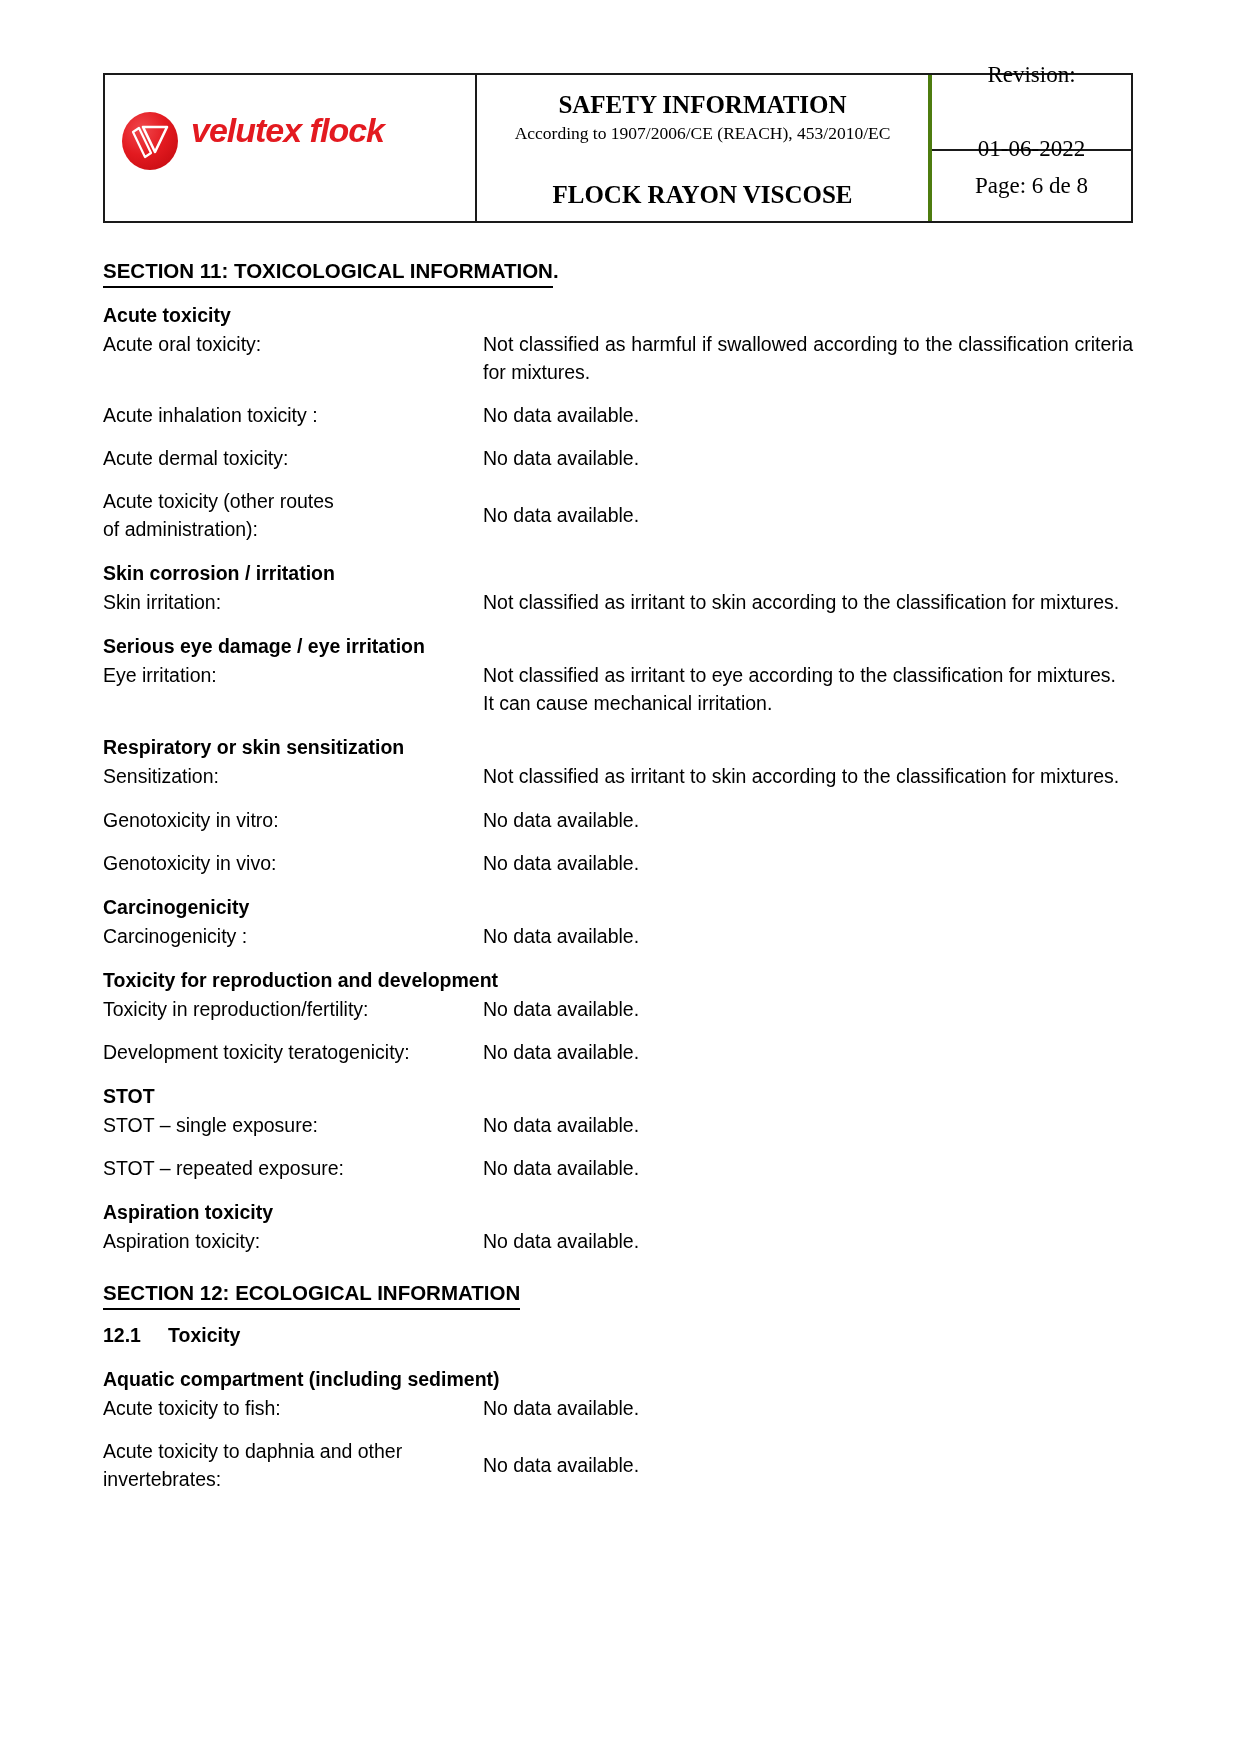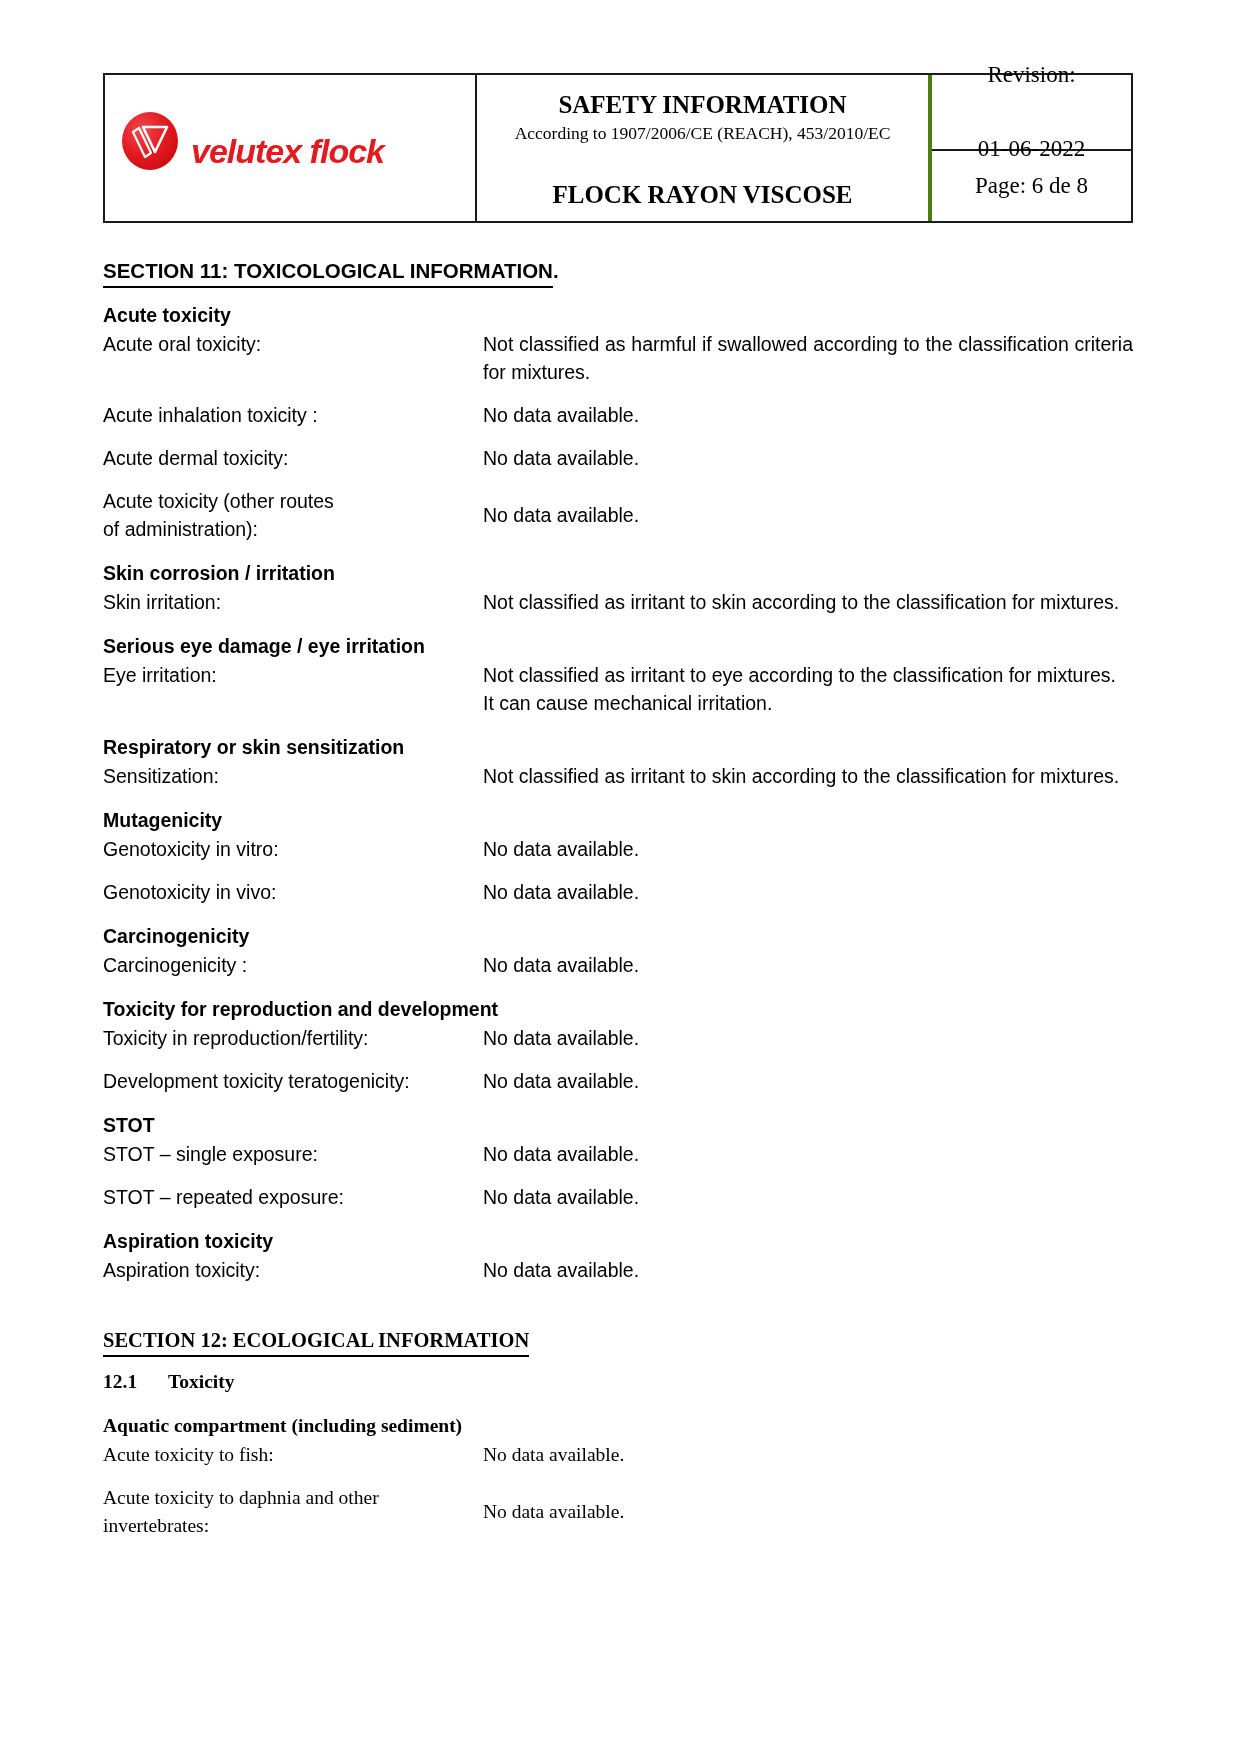--- a/index.html
+++ b/index.html
@@ -11,21 +11,21 @@
   }
   
   .header-table{
     display:flex;border:2px solid #1a1a1a;height:150px;box-sizing:border-box;
     font-family:"Liberation Serif",serif;
   }
   .cell-logo{
     width:372px;flex:0 0 372px;border-right:2px solid #1a1a1a;box-sizing:border-box;
     display:flex;align-items:center;padding:0 0 14px 16px;
   }
-  .logo-wrap{display:flex;align-items:flex-end;gap:12px;}
+  .logo-wrap{display:flex;align-items:flex-start;gap:12px;}
   .logo-text{
     font-family:"Liberation Sans",sans-serif;font-weight:bold;font-style:italic;
     font-size:34px;letter-spacing:-1px;
   }
   .cell-main{
     flex:1;border-right:4px solid #4d7c0f;box-sizing:border-box;
     display:flex;flex-direction:column;justify-content:space-between;
     text-align:center;padding:16px 6px 12px;
   }
   .doc-title{font-size:25px;font-weight:bold;line-height:1.15;}
@@ -33,21 +33,21 @@
   .product-title{font-size:25px;font-weight:bold;}
   .cell-meta{width:199px;flex:0 0 199px;display:flex;flex-direction:column;box-sizing:border-box;}
   .meta-top{
     height:76px;box-sizing:border-box;border-bottom:2px solid #1a1a1a;
     display:flex;flex-direction:column;justify-content:center;align-items:center;
     font-size:23px;line-height:1.3;gap:44px;
   }
   .meta-bottom{flex:1;display:flex;justify-content:center;align-items:center;font-size:23px;text-align:right;}
   
   .doc-content{margin-top:34px;font-size:19.5px;line-height:28px;}
-  .doc-section + .doc-section{margin-top:42px;font-family:Liberation Serif, serif;}
+  .doc-section + .doc-section{margin-top:24px;}
   .section-title{font-size:20.5px;font-weight:bold;margin:0 0 4px 0;line-height:28px;}
   .section-title .u{border-bottom:2px solid #000;padding-bottom:4px;}
   .subsection{margin-top:14px;font-weight:bold;}
   .subsection .num{display:inline-block;width:65px;}
   .group{margin-top:16px;}
   .group-heading{font-weight:bold;margin:0;font-size:19.5px;line-height:28px;}
   .row{display:flex;margin-top:15px;align-items:flex-start;}
   .group-heading + .row{margin-top:1px;}
   .row.align-bottom{align-items:center;}
   .row-label{width:380px;flex:0 0 380px;box-sizing:border-box;padding-right:0;}
@@ -152,21 +152,20 @@
         <div class="group">
           <h3 class="group-heading">Respiratory or skin sensitization</h3>
           <div class="row">
             <div class="row-label">Sensitization:</div>
             <div class="row-value">
               <div class="value-para justify">Not classified as irritant to skin according to the classification for mixtures.</div>
             </div>
           </div>
         </div>
         <div class="group">
-          <h3 class="group-heading">Mutagenicity</h3>
           <div class="row">
             <div class="row-label">Genotoxicity in vitro:</div>
             <div class="row-value">
               <div class="value-para">No data available.</div>
             </div>
           </div>
           <div class="row">
             <div class="row-label">Genotoxicity in vivo:</div>
             <div class="row-value">
               <div class="value-para">No data available.</div>

